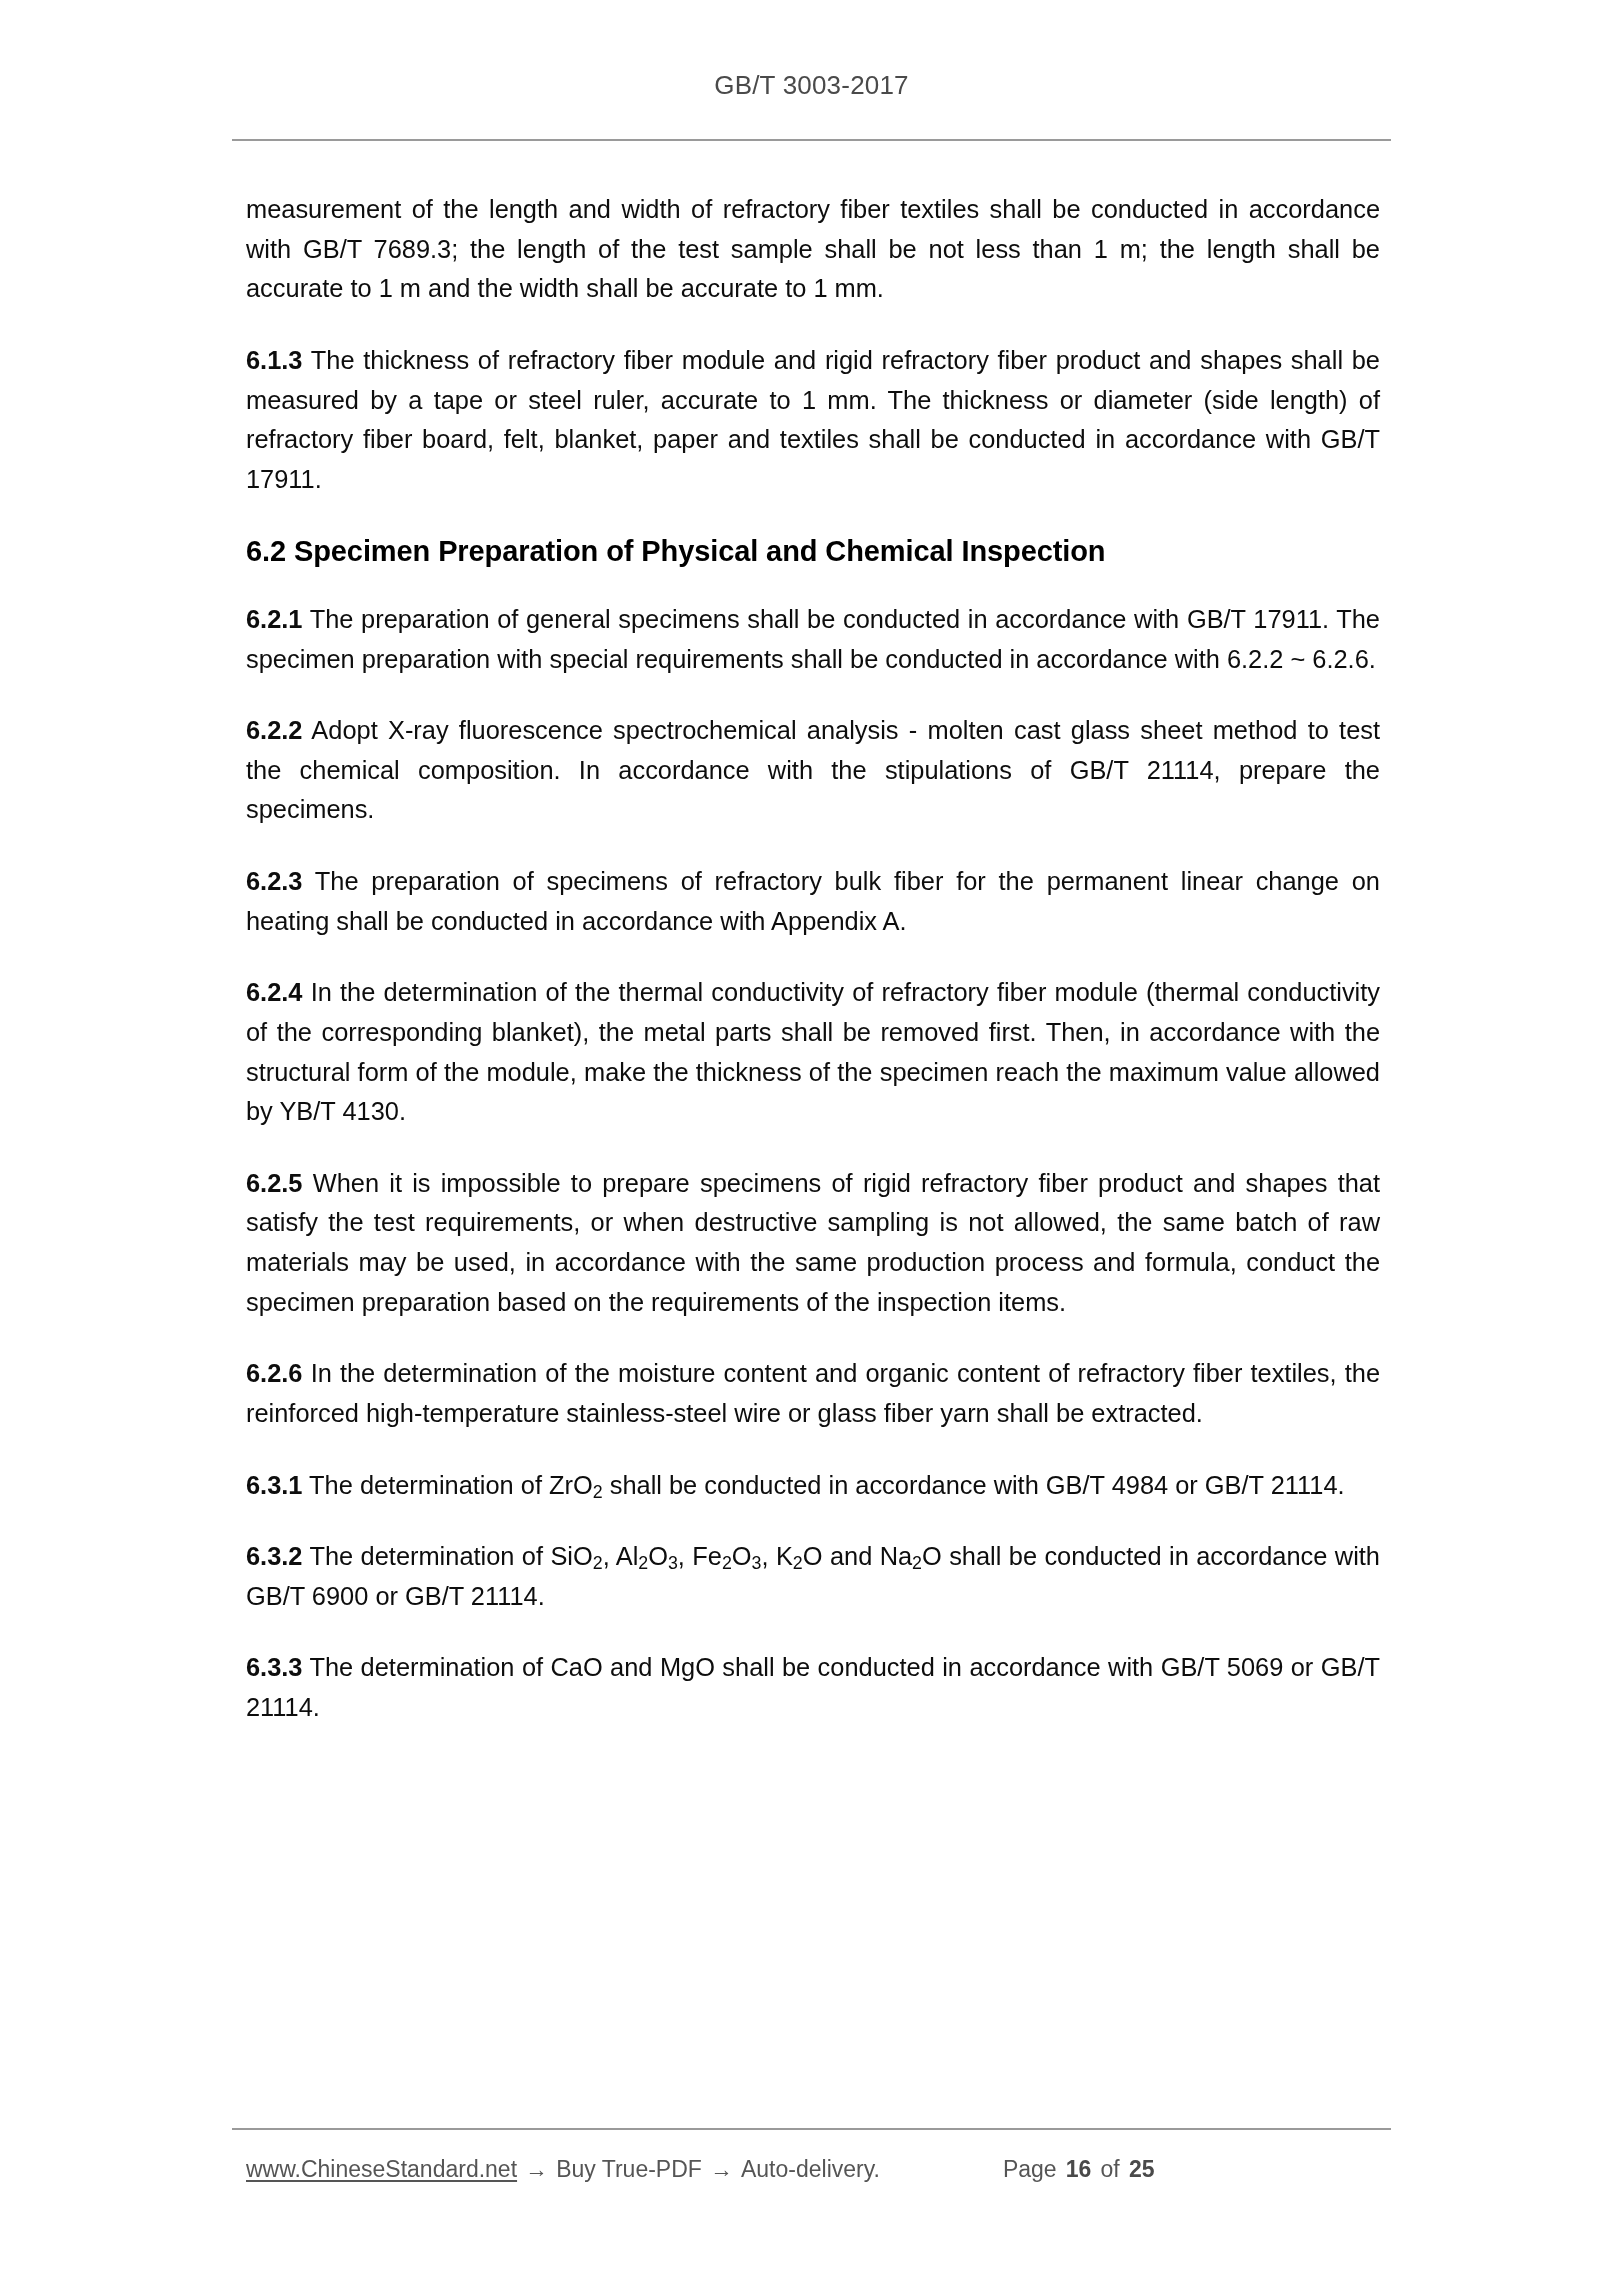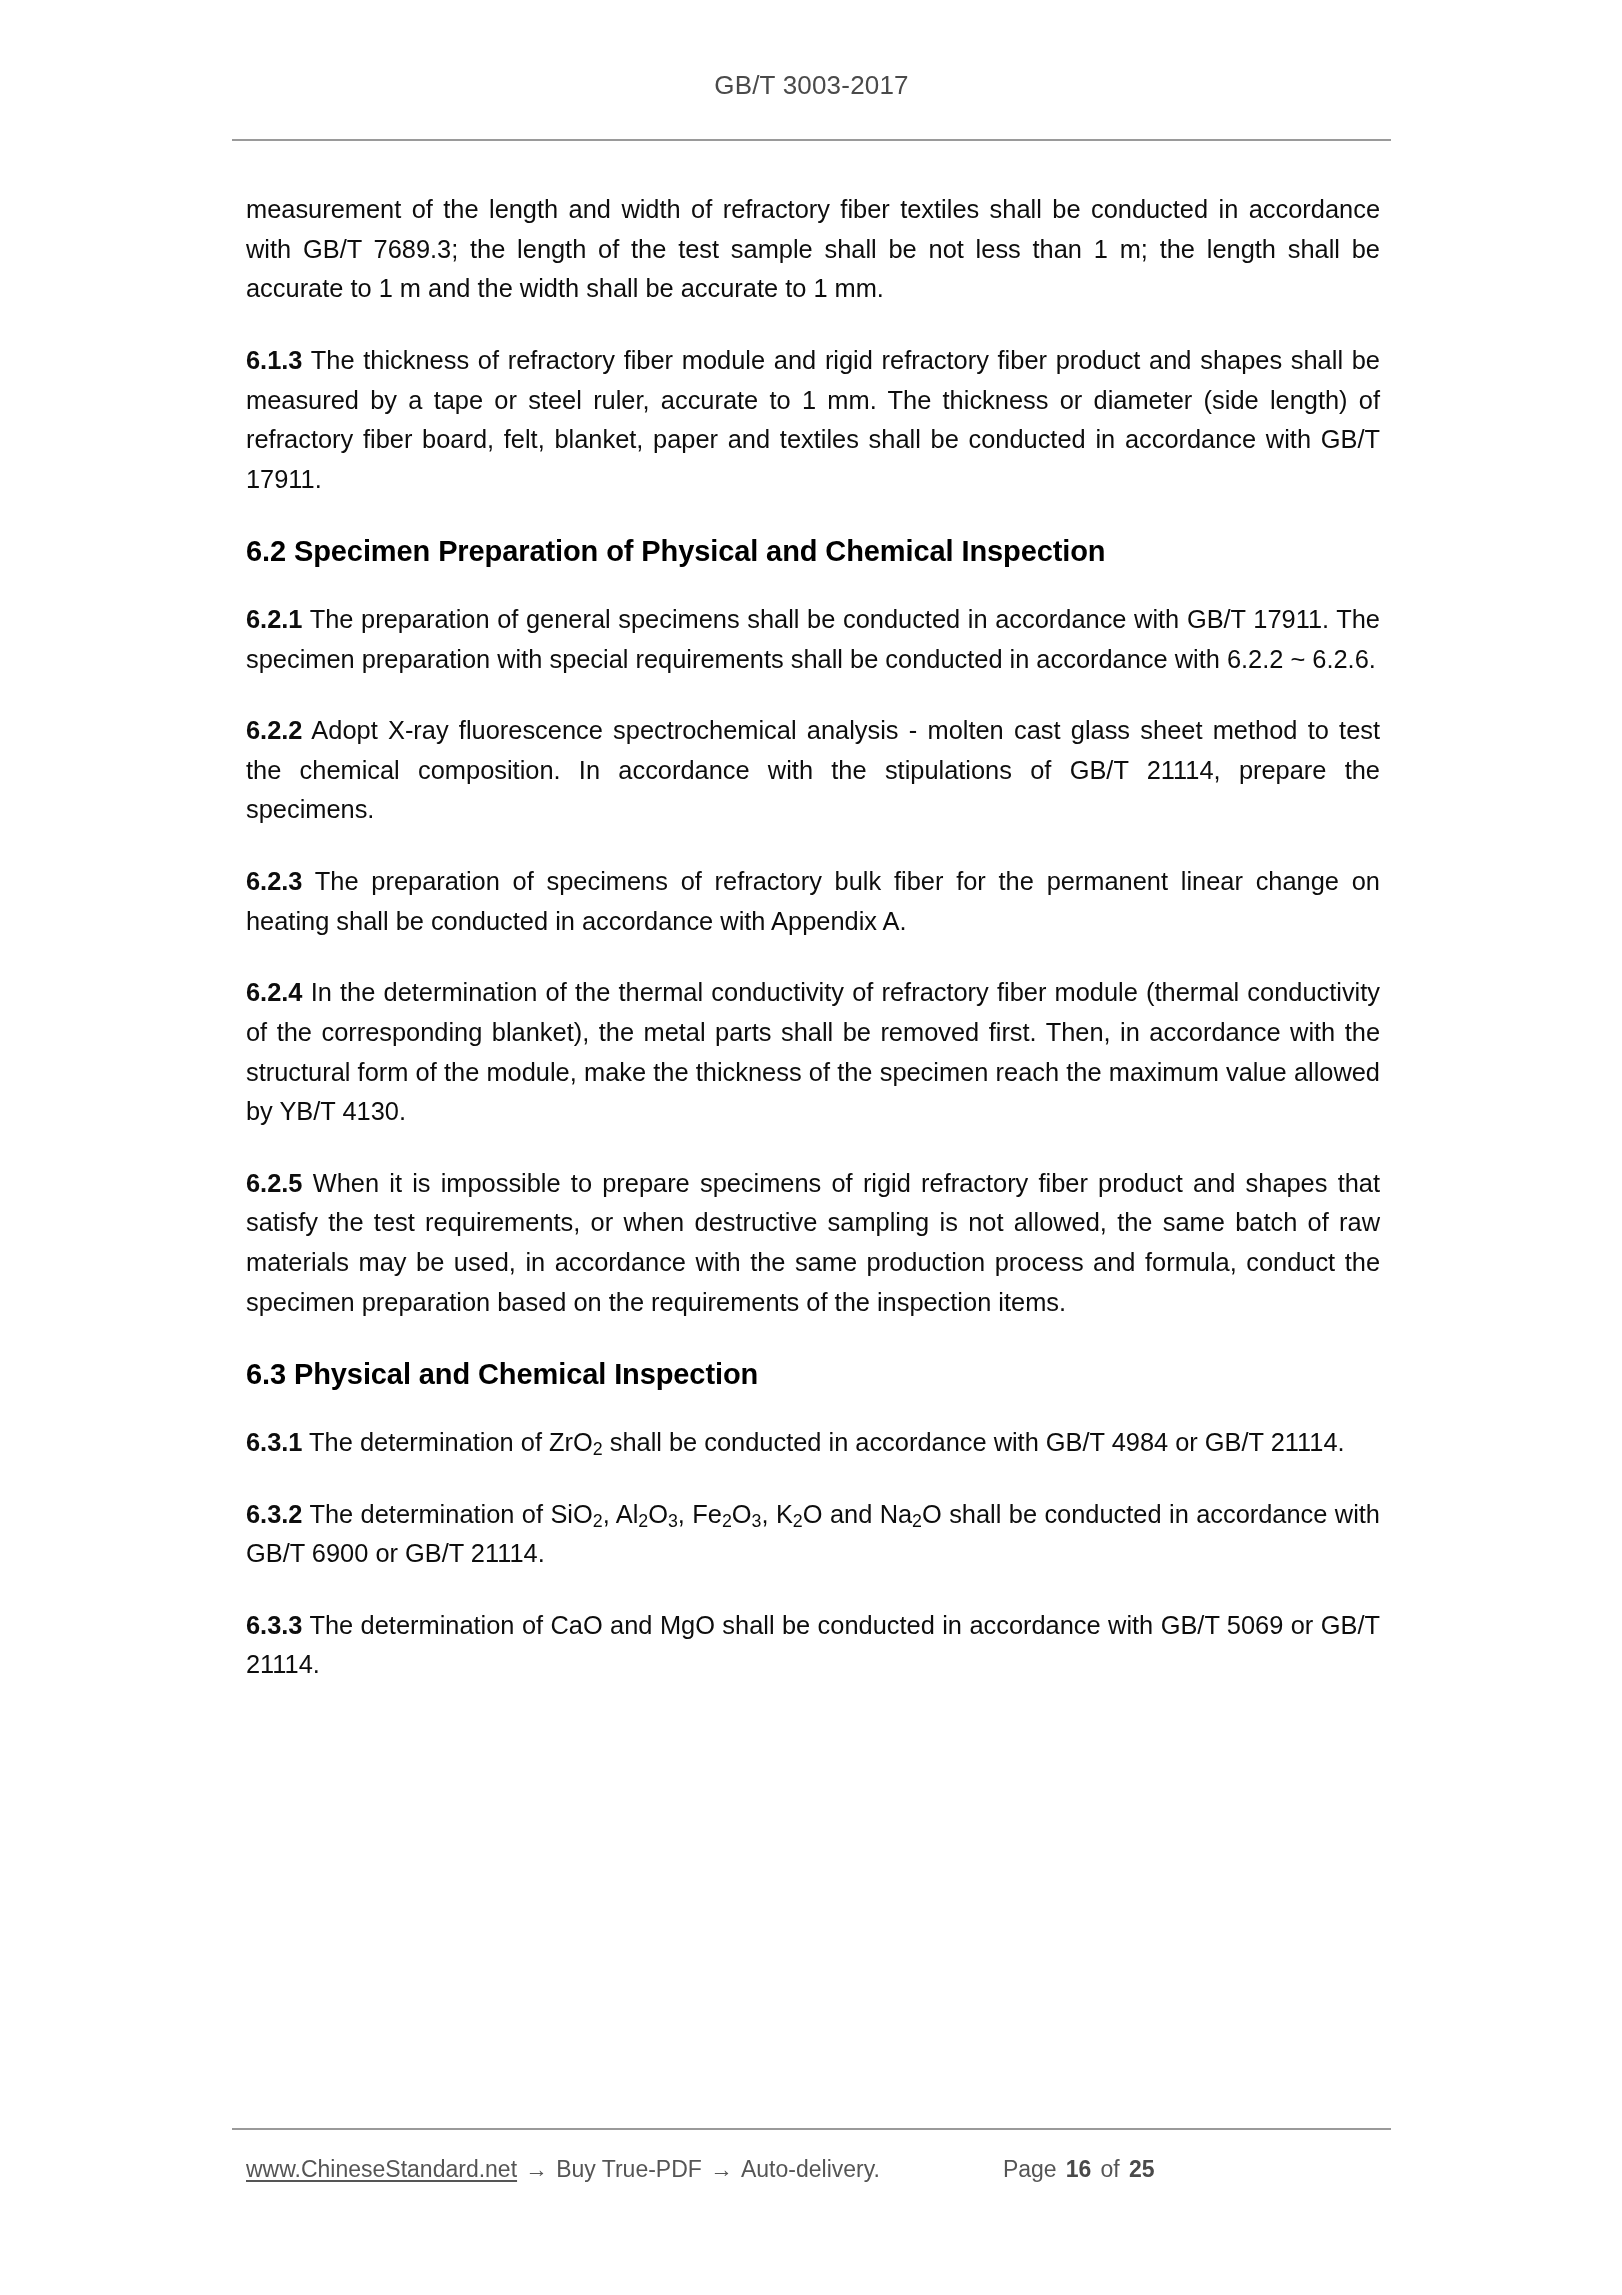--- a/index.html
+++ b/index.html
@@ -163,24 +163,24 @@
     </p>
 
     <p class="para">
       <span class="clause">6.2.4</span><span> </span><span>In the determination of the thermal conductivity of refractory fiber module (thermal conductivity of the corresponding blanket), the metal parts shall be removed first. Then, in accordance with the structural form of the module, make the thickness of the specimen reach the maximum value allowed by YB/T 4130.</span>
     </p>
 
     <p class="para">
       <span class="clause">6.2.5</span><span> </span><span>When it is impossible to prepare specimens of rigid refractory fiber product and shapes that satisfy the test requirements, or when destructive sampling is not allowed, the same batch of raw materials may be used, in accordance with the same production process and formula, conduct the specimen preparation based on the requirements of the inspection items.</span>
     </p>
 
-
-    <h2 class="section-heading">
-      <span>6.3 Physical and Chemical Inspection</span>
-    </h2>
+    <p class="para gap-lg">
+      <span class="clause">6.2.6</span><span> </span><span>In the determination of the moisture content and organic content of refractory fiber textiles, the reinforced high-temperature stainless-steel wire or glass fiber yarn shall be extracted.</span>
+    </p>
+
 
     <p class="para">
       <span class="clause">6.3.1</span><span> </span><span>The determination of ZrO</span><sub>2</sub><span> shall be conducted in accordance with GB/T 4984 or GB/T 21114.</span>
     </p>
 
     <p class="para">
       <span class="clause">6.3.2</span><span> </span><span>The determination of SiO</span><sub>2</sub><span>, Al</span><sub>2</sub><span>O</span><sub>3</sub><span>, Fe</span><sub>2</sub><span>O</span><sub>3</sub><span>, K</span><sub>2</sub><span>O and Na</span><sub>2</sub><span>O shall be conducted in accordance with GB/T 6900 or GB/T 21114.</span>
     </p>
 
     <p class="para">

